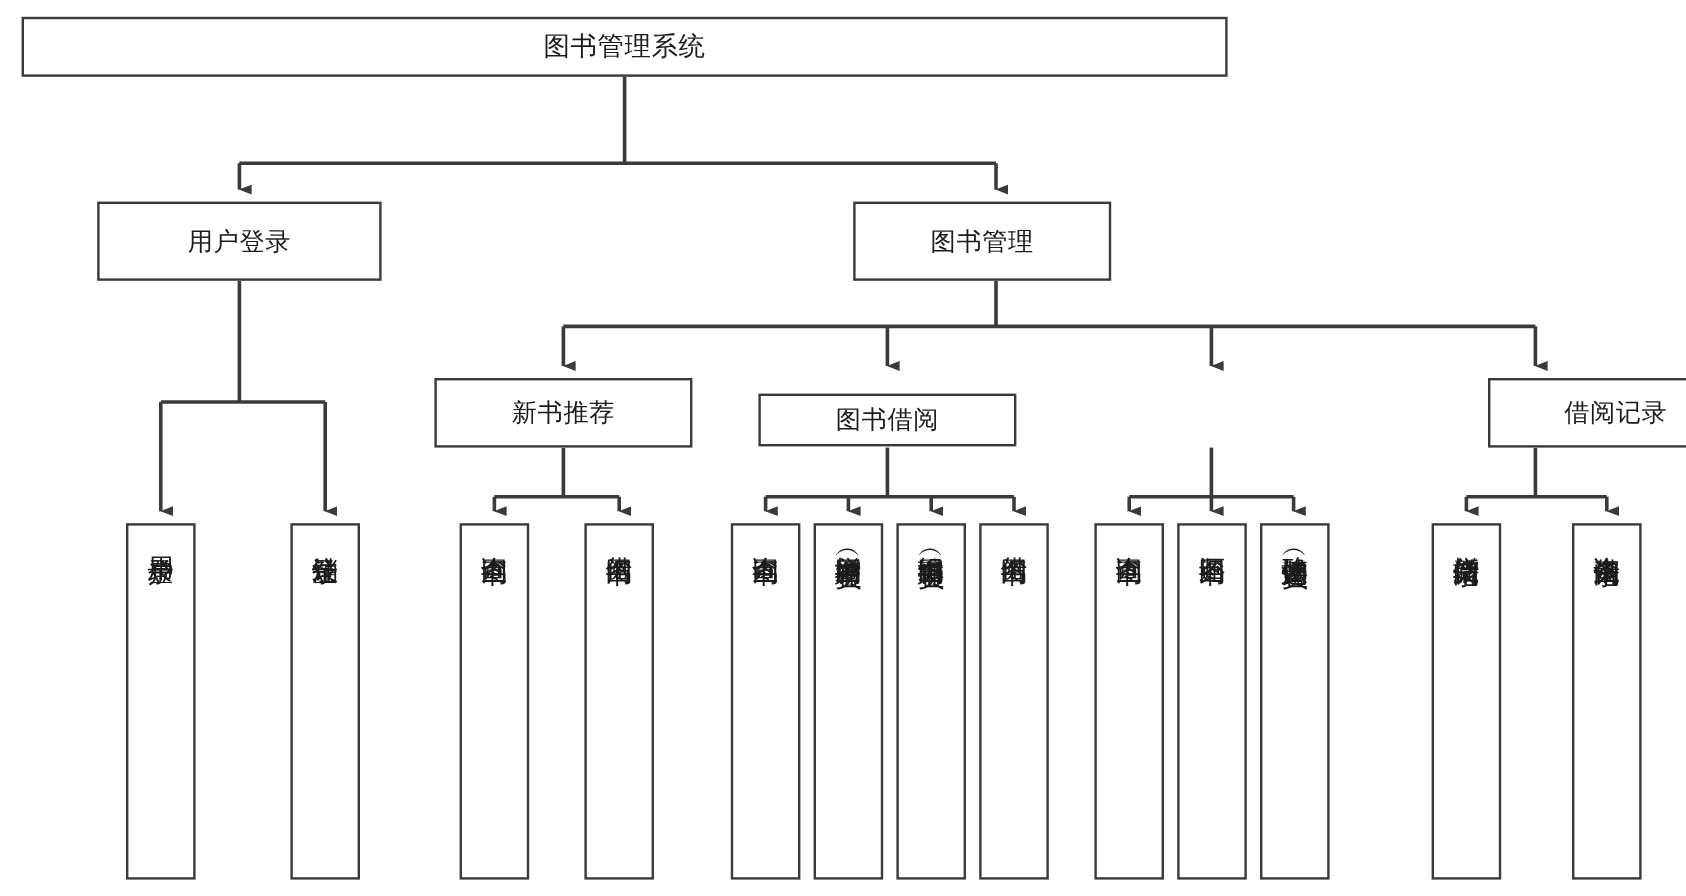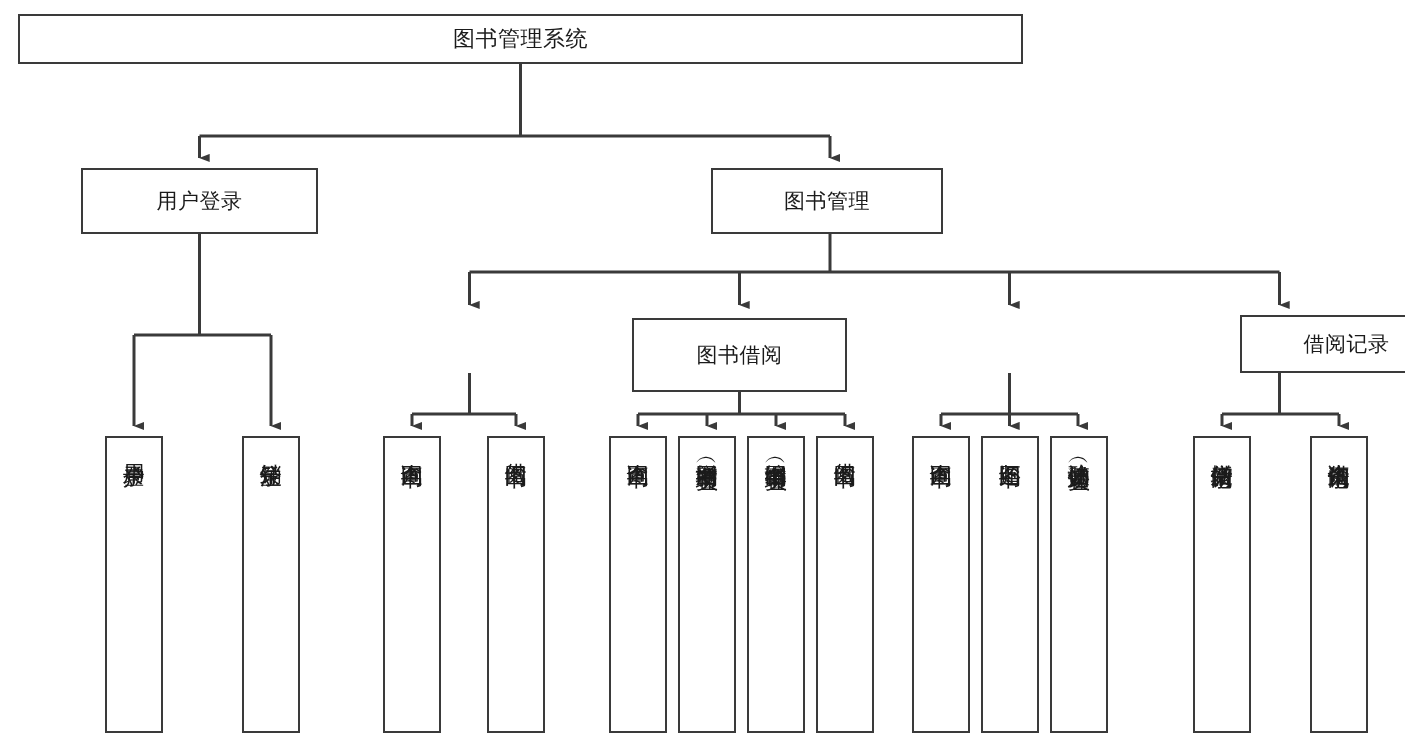--- a/index.html
+++ b/index.html
@@ -132,25 +132,28 @@
     </g>
   </svg>
 
   <div class="node horiz root" style="left:18px; top:14px; width:1005px; height:50px;">
     <span class="label">图书管理系统</span>
   </div>
 
   <div class="node horiz" style="left:81px; top:168px; width:237px; height:66px;">
     <span class="label">用户登录</span>
   </div>
-  <div class="node horiz" style="left:711px; top:168px; width:232px; height:66px;">
+  <div class="node horiz" style="left:711px; top:168px; width:215px; height:66px;">
     <span class="label">图书管理</span>
   </div>
 
-  <div class="node horiz" style="left:632px; top:318px; width:215px; height:74px;">
+  <div class="node horiz" style="left:362px; top:315px; width:215px; height:58px;">
+    <span class="label">新书推荐</span>
+  </div>
+  <div class="node horiz" style="left:632px; top:328px; width:215px; height:44px;">
     <span class="label">图书借阅</span>
   </div>
   <div class="node horiz" style="left:1240px; top:315px; width:213px; height:58px;">
     <span class="label">借阅记录</span>
   </div>
 
   <div class="node leaf" style="left:105px; top:436px; width:58px; height:297px;">
     <span class="label">用户登录</span>
   </div>
   <div class="node leaf" style="left:242px; top:436px; width:58px; height:297px;">

